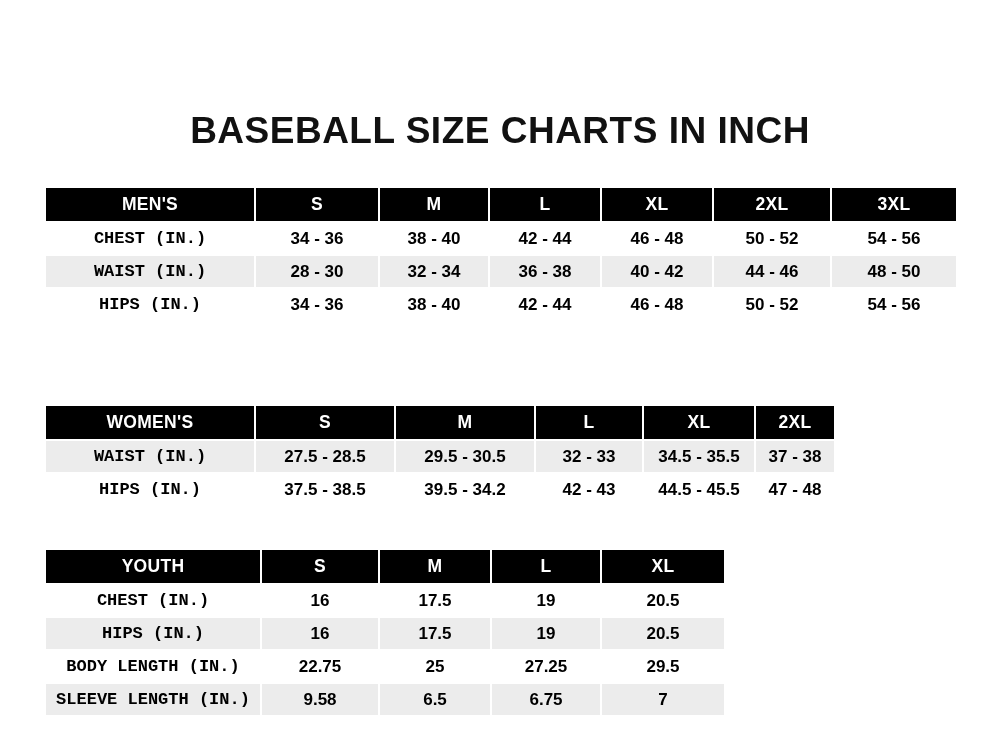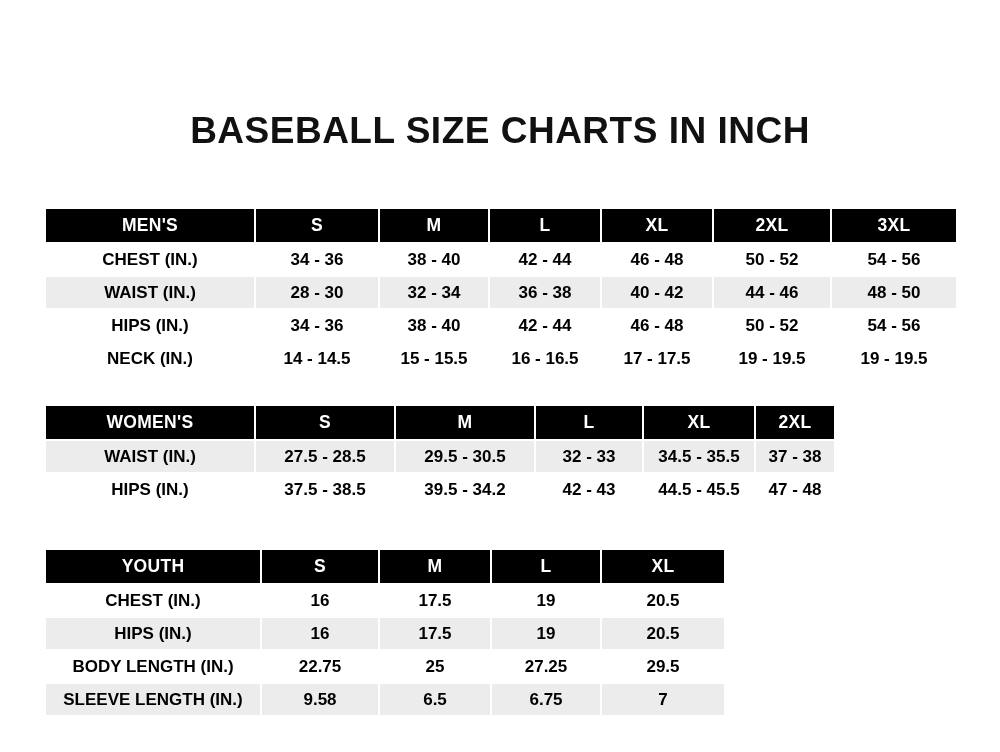--- a/index.html
+++ b/index.html
@@ -60,26 +60,27 @@
   tbody td {
     background: #ffffff;
     color: #000000;
   }
   tbody tr.alt td {
     background: #ececec;
     text-align: center;
   }
   .label-cell {
     background: #ffffff;
+    font-family: Liberation Mono, monospace;
   }
   tbody tr.alt .label-cell {
     background: #ececec;
   }
   
-  #mens-table { width: 912px; margin-top: 21px; }
+  #mens-table { width: 912px; }
   #mens-table col.c0 { width: 210px; }
   #mens-table col.c1 { width: 124px; }
   #mens-table col.c2 { width: 110px; }
   #mens-table col.c3 { width: 112px; }
   #mens-table col.c4 { width: 112px; }
   #mens-table col.c5 { width: 118px; }
   #mens-table col.c6 { width: 126px; }
   
   #womens-table { width: 790px; }
   #womens-table col.c0 { width: 210px; }
@@ -149,29 +150,20 @@
         </tr>
         <tr>
           <td class="label-cell">HIPS (IN.)</td>
           <td>34 - 36</td>
           <td>38 - 40</td>
           <td>42 - 44</td>
           <td>46 - 48</td>
           <td>50 - 52</td>
           <td>54 - 56</td>
         </tr>
-        <tr>
-          <td class="label-cell">NECK (IN.)</td>
-          <td>14 - 14.5</td>
-          <td>15 - 15.5</td>
-          <td>16 - 16.5</td>
-          <td>17 - 17.5</td>
-          <td>19 - 19.5</td>
-          <td>19 - 19.5</td>
-        </tr>
       </tbody>
     </table>
   </div>
 
   <div class="chart-block womens-block">
     <table id="womens-table">
       <colgroup>
         <col class="c0">
           <col class="c1">
           <col class="c2">

